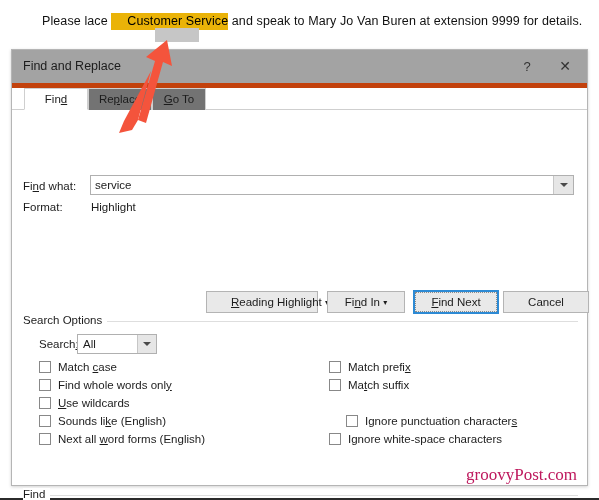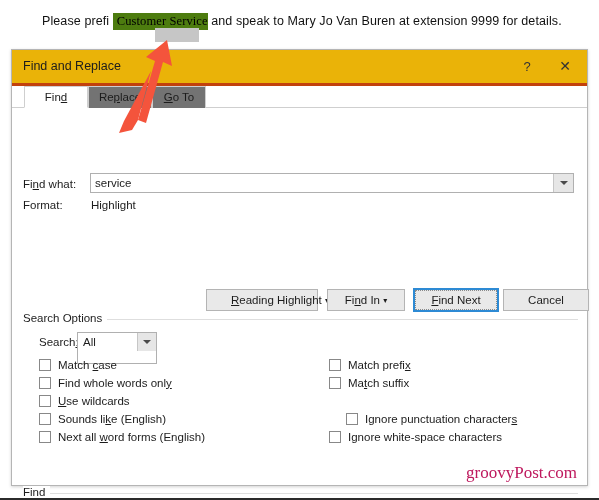--- a/index.html
+++ b/index.html
@@ -29,24 +29,23 @@
   #doc-text {
     position: absolute;
     left: 42px;
     top: 14px;
     font-size: 12.5px;
     color: #111111;
     white-space: nowrap;
     letter-spacing: .1px;
   }
   .hl-green {
-    background: #4d7c0f;
+    background: #eab308;
     color: #000000;
-    padding: 1px 0 2px 4px;
-    font-family: Liberation Serif, serif;
+    padding: 1px 0 2px 16px;
   }
   .sel-gray {
     position: absolute;
     left: 155px;
     top: 28px;
     width: 44px;
     height: 14px;
     background: #c6c6c6;
   }
 
@@ -58,22 +57,22 @@
     width: 577px;
     height: 437px;
     background: #ffffff;
     border: 1px solid #b5b5b5;
     box-shadow: 0 1px 3px rgba(0,0,0,.18);
     box-sizing: border-box;
   }
   #titlebar {
     position: relative;
     height: 33px;
-    background: #eab308;
-    border-bottom: 3px solid #c2410c;
+    background: #a3a3a3;
+    border-bottom: 5px solid #c2410c;
   }
   #dialog-title {
     position: absolute;
     left: 11px;
     top: 9px;
     font-size: 12.5px;
     color: #1c1c1c;
   }
   .tb-btn {
     position: absolute;
@@ -235,21 +234,21 @@
   #grp-find-lbl    { left: 11px; top: 378px; }
   #grp-find-rule   { left: 11px; top: 385px; width: 555px; }
 
   
   #lbl-search { left: 27px; top: 228px; }
   #search-combo {
     position: absolute;
     left: 65px;
     top: 224px;
     width: 80px;
-    height: 32px;
+    height: 20px;
     border: 1px solid #b0b0b0;
     background: #ffffff;
     box-sizing: border-box;
   }
   #search-value {
     position: absolute;
     left: 5px; top: 3px;
     font-size: 11.5px;
     color: #1c1c1c;
   }
@@ -316,21 +315,21 @@
     width: 599px; height: 500px;
     pointer-events: none;
     z-index: 50;
   }
 </style>
 </head>
 <body>
 
 <div id="doc-layer">
   <div id="doc-text">
-    <span>Please prefi </span><span class="hl-green">Customer Service</span><span> and speak to Mary Jo Van Buren at extension 9999 for details.</span>
+    <span>Please lace </span><span class="hl-green">Customer Service</span><span> and speak to Mary Jo Van Buren at extension 9999 for details.</span>
   </div>
   <div class="sel-gray"></div>
 </div>
 
 <div id="dialog">
 
   <div id="titlebar">
     <div id="dialog-title">Find and Replace</div>
     <div class="tb-btn" id="help-btn">?</div>
     <div class="tb-btn" id="close-btn">✕</div>

